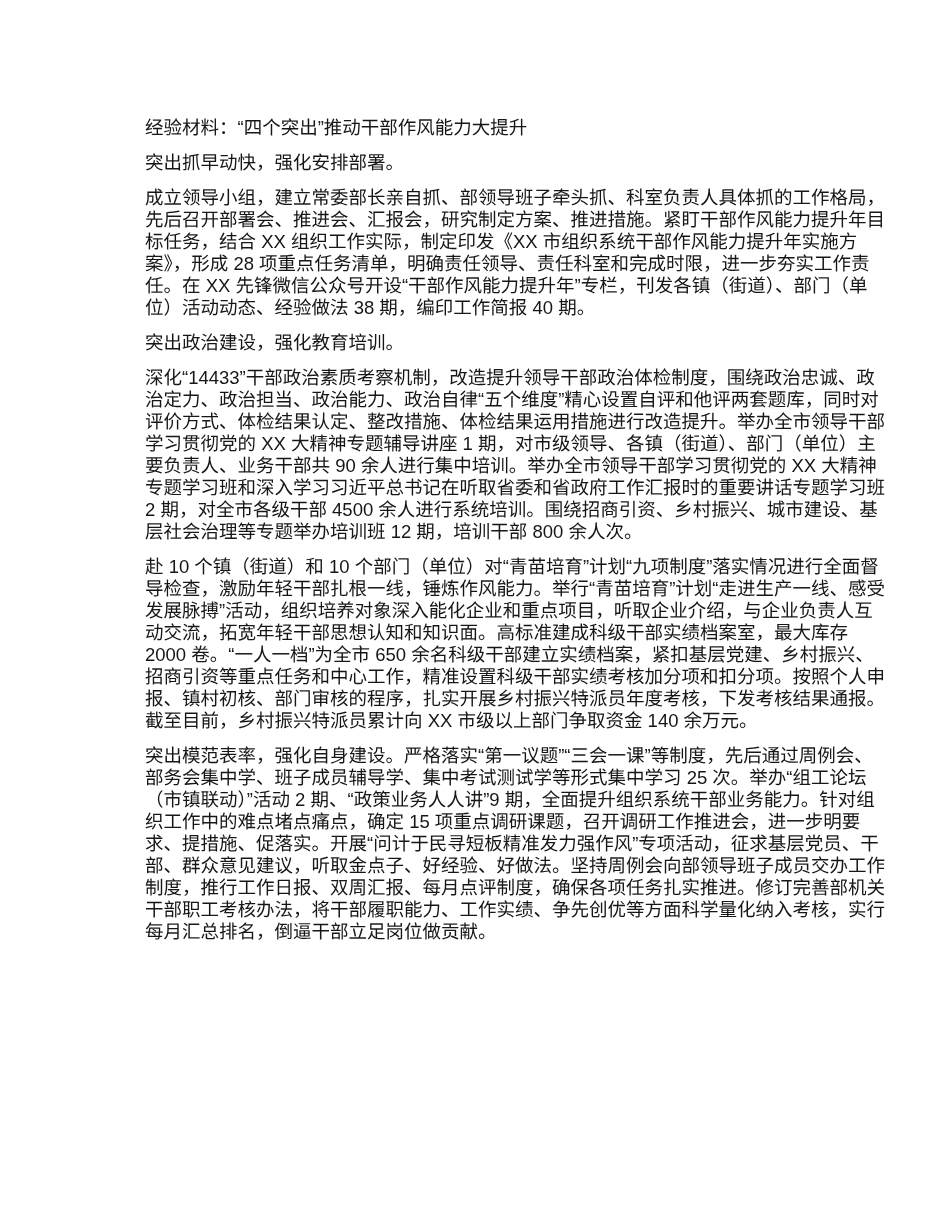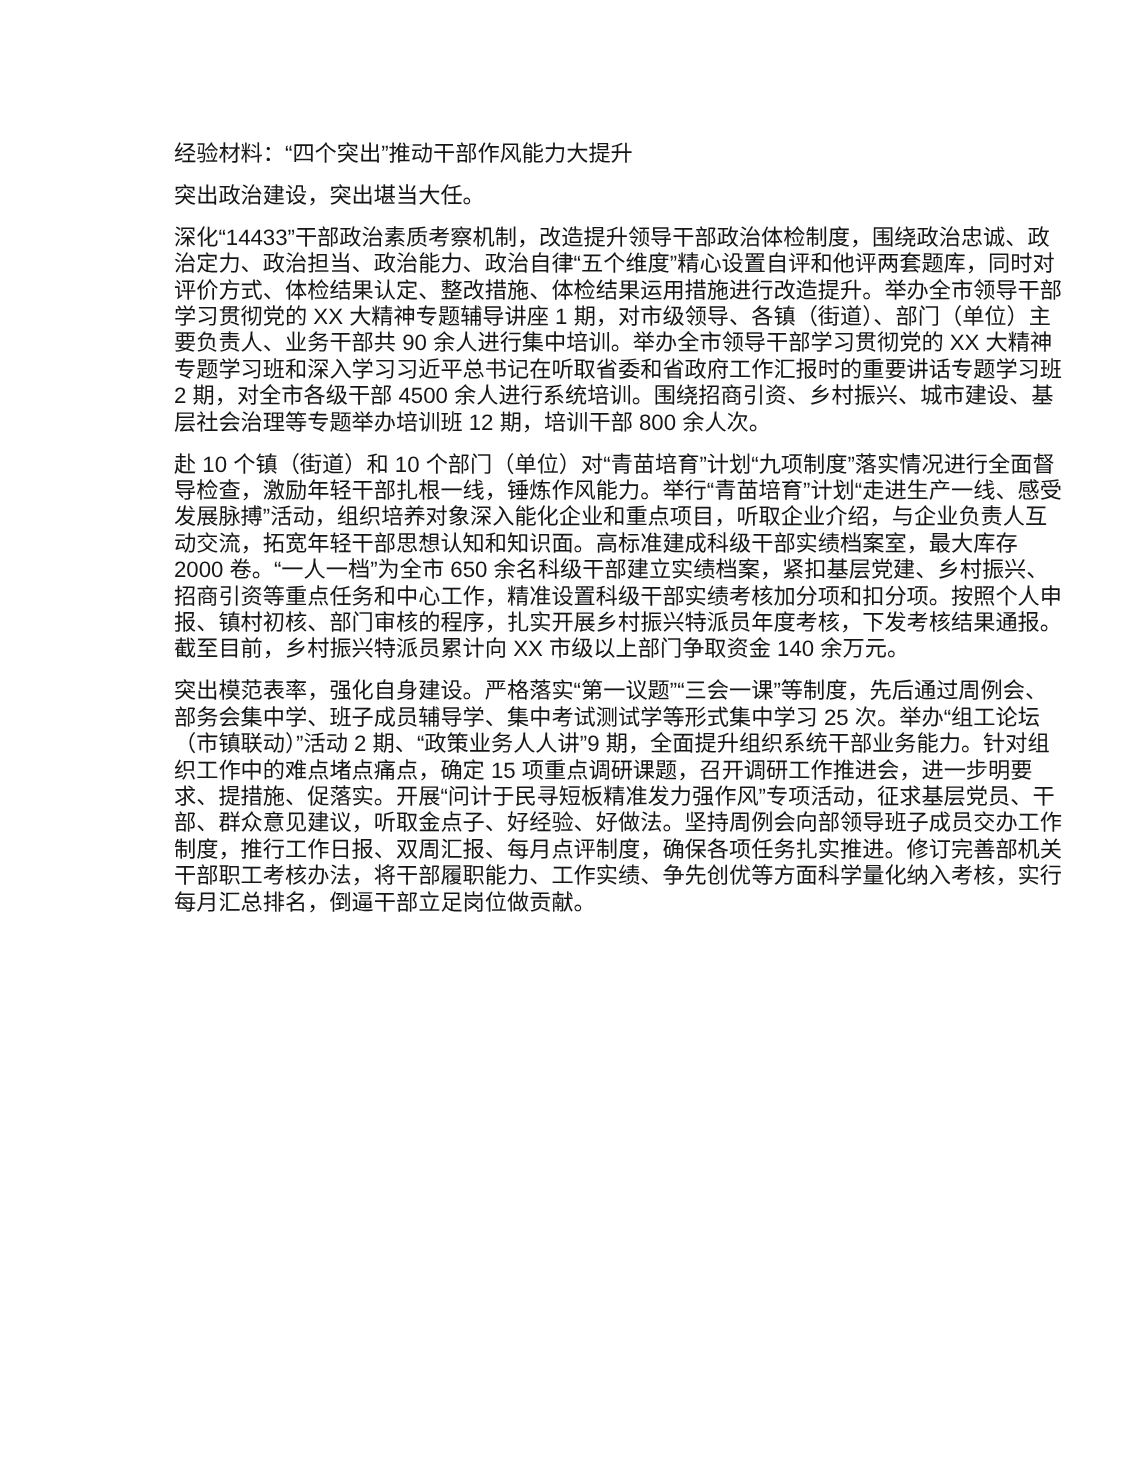--- a/index.html
+++ b/index.html
@@ -41,23 +41,25 @@
   }
 </style>
 </head>
 <body>
 
 <div class="page">
   <div class="content">
     <h1>经验材料：“四个突出”推动干部作风能力大提升</h1>
 
 
+    <p>突出抓早动快，强化安排部署。</p>
 
+    <p>成立领导小组，建立常委部长亲自抓、部领导班子牵头抓、科室负责人具体抓的工作格局，先后召开部署会、推进会、汇报会，研究制定方案、推进措施。紧盯干部作风能力提升年目标任务，结合 XX 组织工作实际，制定印发《XX 市组织系统干部作风能力提升年实施方案》，形成 28 项重点任务清单，明确责任领导、责任科室和完成时限，进一步夯实工作责任。在 XX 先锋微信公众号开设“干部作风能力提升年”专栏，刊发各镇（街道）、部门（单位）活动动态、经验做法 38 期，编印工作简报 40 期。</p>
 
-    <p>突出政治建设，突出堪当大任。</p>
+    <p>突出政治建设，强化教育培训。</p>
 
     <p>深化“14433”干部政治素质考察机制，改造提升领导干部政治体检制度，围绕政治忠诚、政治定力、政治担当、政治能力、政治自律“五个维度”精心设置自评和他评两套题库，同时对评价方式、体检结果认定、整改措施、体检结果运用措施进行改造提升。举办全市领导干部学习贯彻党的 XX 大精神专题辅导讲座 1 期，对市级领导、各镇（街道）、部门（单位）主要负责人、业务干部共 90 余人进行集中培训。举办全市领导干部学习贯彻党的 XX 大精神专题学习班和深入学习习近平总书记在听取省委和省政府工作汇报时的重要讲话专题学习班 2 期，对全市各级干部 4500 余人进行系统培训。围绕招商引资、乡村振兴、城市建设、基层社会治理等专题举办培训班 12 期，培训干部 800 余人次。</p>
 
 
     <p>赴 10 个镇（街道）和 10 个部门（单位）对“青苗培育”计划“九项制度”落实情况进行全面督导检查，激励年轻干部扎根一线，锤炼作风能力。举行“青苗培育”计划“走进生产一线、感受发展脉搏”活动，组织培养对象深入能化企业和重点项目，听取企业介绍，与企业负责人互动交流，拓宽年轻干部思想认知和知识面。高标准建成科级干部实绩档案室，最大库存 2000 卷。“一人一档”为全市 650 余名科级干部建立实绩档案，紧扣基层党建、乡村振兴、招商引资等重点任务和中心工作，精准设置科级干部实绩考核加分项和扣分项。按照个人申报、镇村初核、部门审核的程序，扎实开展乡村振兴特派员年度考核，下发考核结果通报。截至目前，乡村振兴特派员累计向 XX 市级以上部门争取资金 140 余万元。</p>
 
     <p>突出模范表率，强化自身建设。严格落实“第一议题”“三会一课”等制度，先后通过周例会、部务会集中学、班子成员辅导学、集中考试测试学等形式集中学习 25 次。举办“组工论坛（市镇联动）”活动 2 期、“政策业务人人讲”9 期，全面提升组织系统干部业务能力。针对组织工作中的难点堵点痛点，确定 15 项重点调研课题，召开调研工作推进会，进一步明要求、提措施、促落实。开展“问计于民寻短板精准发力强作风”专项活动，征求基层党员、干部、群众意见建议，听取金点子、好经验、好做法。坚持周例会向部领导班子成员交办工作制度，推行工作日报、双周汇报、每月点评制度，确保各项任务扎实推进。修订完善部机关干部职工考核办法，将干部履职能力、工作实绩、争先创优等方面科学量化纳入考核，实行每月汇总排名，倒逼干部立足岗位做贡献。</p>
   </div>
 </div>
 

